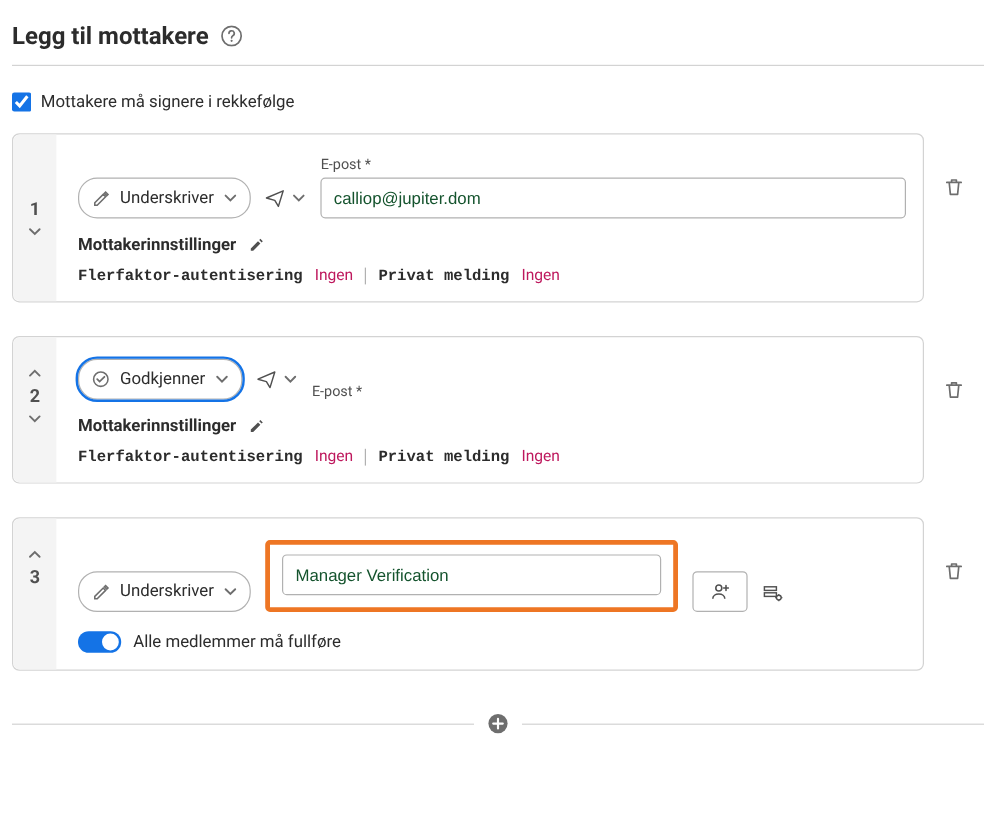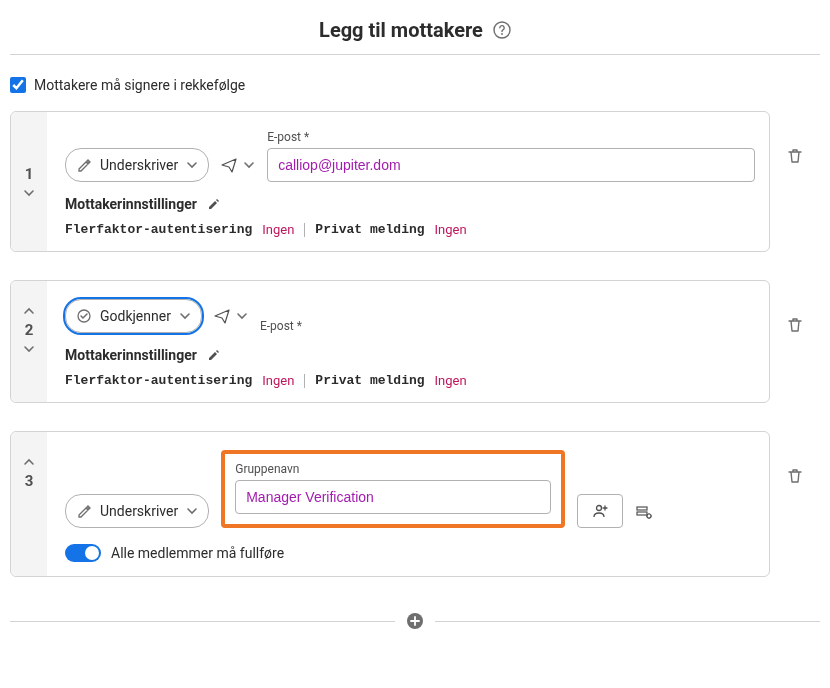--- a/index.html
+++ b/index.html
@@ -1,34 +1,34 @@
 <!DOCTYPE html>
 <html><head>
   <meta charset="utf-8">
   <style>
     *{box-sizing:border-box;margin:0;padding:0;}
     body{font-family:-apple-system,BlinkMacSystemFont,"Segoe UI",Roboto,Arial,sans-serif;font-size:14px;color:#2c2c2c;background:#fff;width:830px;position:relative;padding:10px;}
-    .page-title{font-size:20px;font-weight:700;padding:8px 0 12px 0;display:flex;align-items:center;gap:10px;justify-content:center;}
+    .page-title{font-size:20px;font-weight:700;padding:8px 0 12px 0;display:flex;align-items:center;gap:10px;}
     .help-circle{display:inline-flex;width:18px;height:18px;}
     .hr{border:none;border-top:1px solid #d3d3d3;margin-bottom:18px;}
     .checkbox-row{display:flex;align-items:center;gap:8px;padding:4px 0 18px 0;}
     .checkbox-row input{width:16px;height:16px;accent-color:#1473e6;}
     .recipient-card{border:1px solid #d3d3d3;border-radius:6px;background:#fff;margin-bottom:28px;display:flex;align-items:stretch;}
     .order-col{width:36px;background:#f4f4f4;border-top-left-radius:6px;border-bottom-left-radius:6px;display:flex;flex-direction:column;align-items:center;justify-content:center;gap:4px;font-weight:700;font-size:15px;color:#505050;}
     .order-col.top-align{justify-content:flex-start;padding-top:24px;}
     .card-body{flex:1;padding:18px 14px 14px 18px;}
     .row1{display:flex;align-items:flex-end;gap:10px;margin-bottom:14px;}
     .role-select{display:flex;align-items:center;gap:8px;border:1px solid #b1b1b1;border-radius:16px;height:34px;padding:0 10px;background:#fff;cursor:pointer;font-size:14px;min-width:134px;}
     .role-select.focused{outline:2px solid #1473e6;outline-offset:0;}
     .role-select .chev{margin-left:auto;}
     .delivery{display:flex;align-items:center;gap:6px;padding:0 2px;height:34px;}
     .field-wrap{flex:1;display:flex;flex-direction:column;gap:4px;}
     .field-label{font-size:12px;color:#505050;}
     .req{color:#505050;}
-    .text-input{width:100%;height:34px;border:1px solid #b1b1b1;border-radius:4px;padding:0 10px;font-size:14px;color:#a21caf;}
+    .text-input{width:100%;height:34px;border:1px solid #b1b1b1;border-radius:4px;padding:0 10px;font-size:14px;color:#14532d;}
     .settings-line{display:flex;align-items:center;gap:10px;font-weight:700;margin-bottom:10px;}
     .meta-line{display:flex;align-items:center;gap:10px;font-size:13px;color:#2c2c2c;}
     .meta-line .label{font-weight:700;font-family:Liberation Mono, monospace;}
     .meta-line .value{color:#be185d;font-weight:400;}
     .meta-sep{width:1px;height:14px;background:#b1b1b1;}
     .trash-col{width:50px;display:flex;align-items:flex-start;justify-content:center;padding-top:36px;}
     .ic{display:inline-flex;}
     .chev svg, .ic svg{display:block;}
     .group-row{display:flex;align-items:flex-end;gap:12px;margin-bottom:16px;}
     .group-box{position:relative;padding:8px 10px 10px 10px;border:4px solid #ee7624;border-radius:4px;}
@@ -225,21 +225,20 @@
             </span>
           <span>Underskriver</span>
           <span class="chev ic">
               <svg width="12" height="12" viewBox="0 0 12 12">
                 <path d="M2 4l4 4 4-4" fill="none" stroke="#6e6e6e" stroke-width="1.6" stroke-linecap="round"></path>
               </svg>
             </span>
         </div>
         <div class="group-box">
           <div class="field-wrap">
-            <div class="field-label">Gruppenavn</div>
             <input class="text-input" value="Manager Verification" style="">
           </div>
         </div>
         <button class="add-members-btn">
           <span class="ic">
               <svg width="16" height="16" viewBox="0 0 16 16">
                 <circle cx="7" cy="5" r="2.5" fill="none" stroke="#505050" stroke-width="1.3"></circle>
                 <path d="M2 14c0-2.5 2.2-4 5-4s5 1.5 5 4" fill="none" stroke="#505050" stroke-width="1.3"></path>
                 <path d="M13 3v4M11 5h4" stroke="#505050" stroke-width="1.3" stroke-linecap="round"></path>
               </svg>

